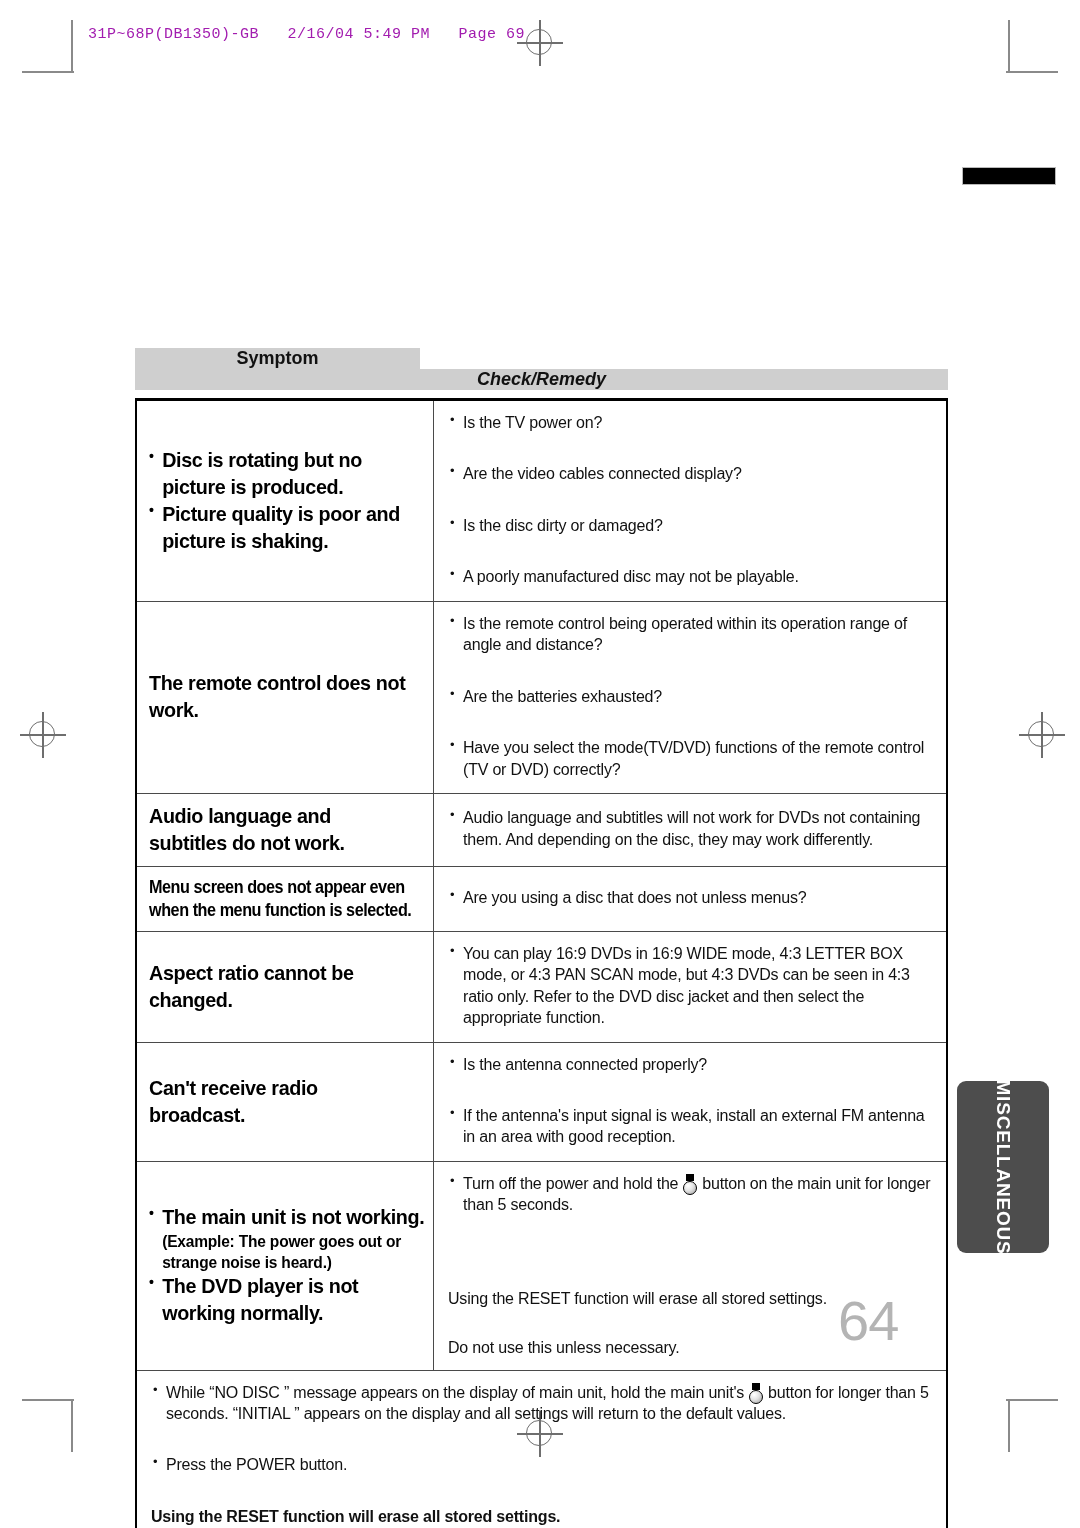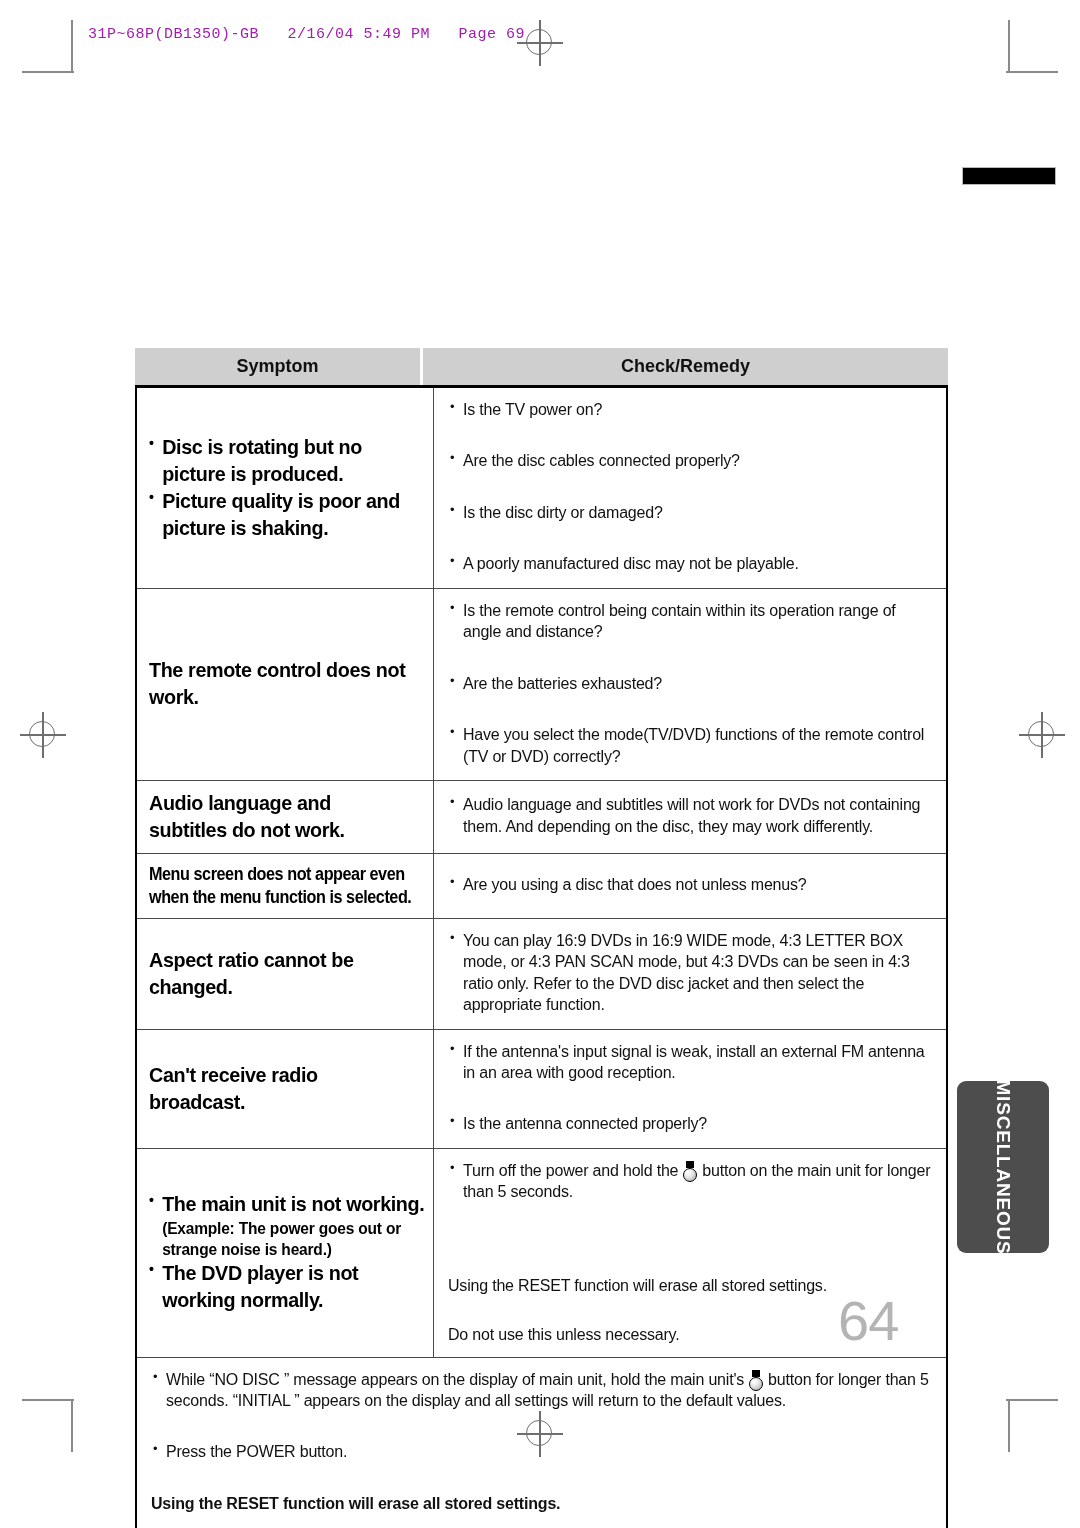--- a/index.html
+++ b/index.html
@@ -80,33 +80,34 @@
   .table-wrap {
     position: absolute;
     left: 135px;
     top: 348px;
     width: 813px;
   }
   .thead {
     display: flex;
     width: 100%;
     height: 37px;
-    margin-bottom: 0;
+    margin-bottom: 13px;
+    flex-direction: column;
   }
   .th {
     background: #cfcfcf;
     display: flex;
     align-items: center;
     justify-content: center;
     font-weight: bold;
     font-size: 18px;
     color: #111;
   }
   .th.sym { width: 285px; margin-right: 3px; }
-  .th.rem { flex: 1; }
+  .th.rem { flex: 1; font-style: italic; }
 
   .tbody {
     border: 2.5px solid #000;
     border-top: 3px solid #000;
     box-sizing: border-box;
     width: 100%;
   }
   .row {
     display: flex;
     border-bottom: 1.6px solid #4a4a4a;
@@ -301,33 +302,33 @@
 
     <div class="row">
       <div class="cell-sym">
         <div class="sym-line bullet">Disc is rotating but no</div>
         <div class="sym-line indent">picture is produced.</div>
         <div class="sym-line bullet">Picture quality is poor and</div>
         <div class="sym-line indent">picture is shaking.</div>
       </div>
       <div class="cell-rem">
         <div class="rem-item">Is the TV power on?</div>
-        <div class="rem-item">Are the disc cables connected properly?</div>
+        <div class="rem-item">Are the video cables connected display?</div>
         <div class="rem-item">Is the disc dirty or damaged?</div>
         <div class="rem-item">A poorly manufactured disc may not be playable.</div>
       </div>
     </div>
 
     <div class="row">
       <div class="cell-sym">
         <div class="sym-line">The remote control does not</div>
         <div class="sym-line">work.</div>
       </div>
       <div class="cell-rem">
-        <div class="rem-item">Is the remote control being contain within its operation range of angle and distance?</div>
+        <div class="rem-item">Is the remote control being operated within its operation range of angle and distance?</div>
         <div class="rem-item">Are the batteries exhausted?</div>
         <div class="rem-item">Have you select the mode(TV/DVD) functions of the remote control (TV or DVD) correctly?</div>
       </div>
     </div>
 
     <div class="row">
       <div class="cell-sym">
         <div class="sym-line">Audio language and</div>
         <div class="sym-line">subtitles do not work.</div>
       </div>
@@ -355,22 +356,22 @@
         <div class="rem-item">You can play 16:9 DVDs in 16:9 WIDE mode, 4:3 LETTER BOX mode, or 4:3 PAN SCAN mode, but 4:3 DVDs can be seen in 4:3 ratio only. Refer to the DVD disc jacket and then select the appropriate function.</div>
       </div>
     </div>
 
     <div class="row">
       <div class="cell-sym">
         <div class="sym-line">Can't receive radio</div>
         <div class="sym-line">broadcast.</div>
       </div>
       <div class="cell-rem">
+        <div class="rem-item">Is the antenna connected properly?</div>
         <div class="rem-item">If the antenna's input signal is weak, install an external FM antenna in an area with good reception.</div>
-        <div class="rem-item">Is the antenna connected properly?</div>
       </div>
     </div>
 
     <div class="row">
       <div class="cell-sym">
         <div class="sym-line bullet">The main unit is not working.</div>
         <div class="sym-line indent small">(Example: The power goes out or</div>
         <div class="sym-line indent small">strange noise is heard.)</div>
         <div class="sym-line bullet">The DVD player is not</div>
         <div class="sym-line indent">working normally.</div>

